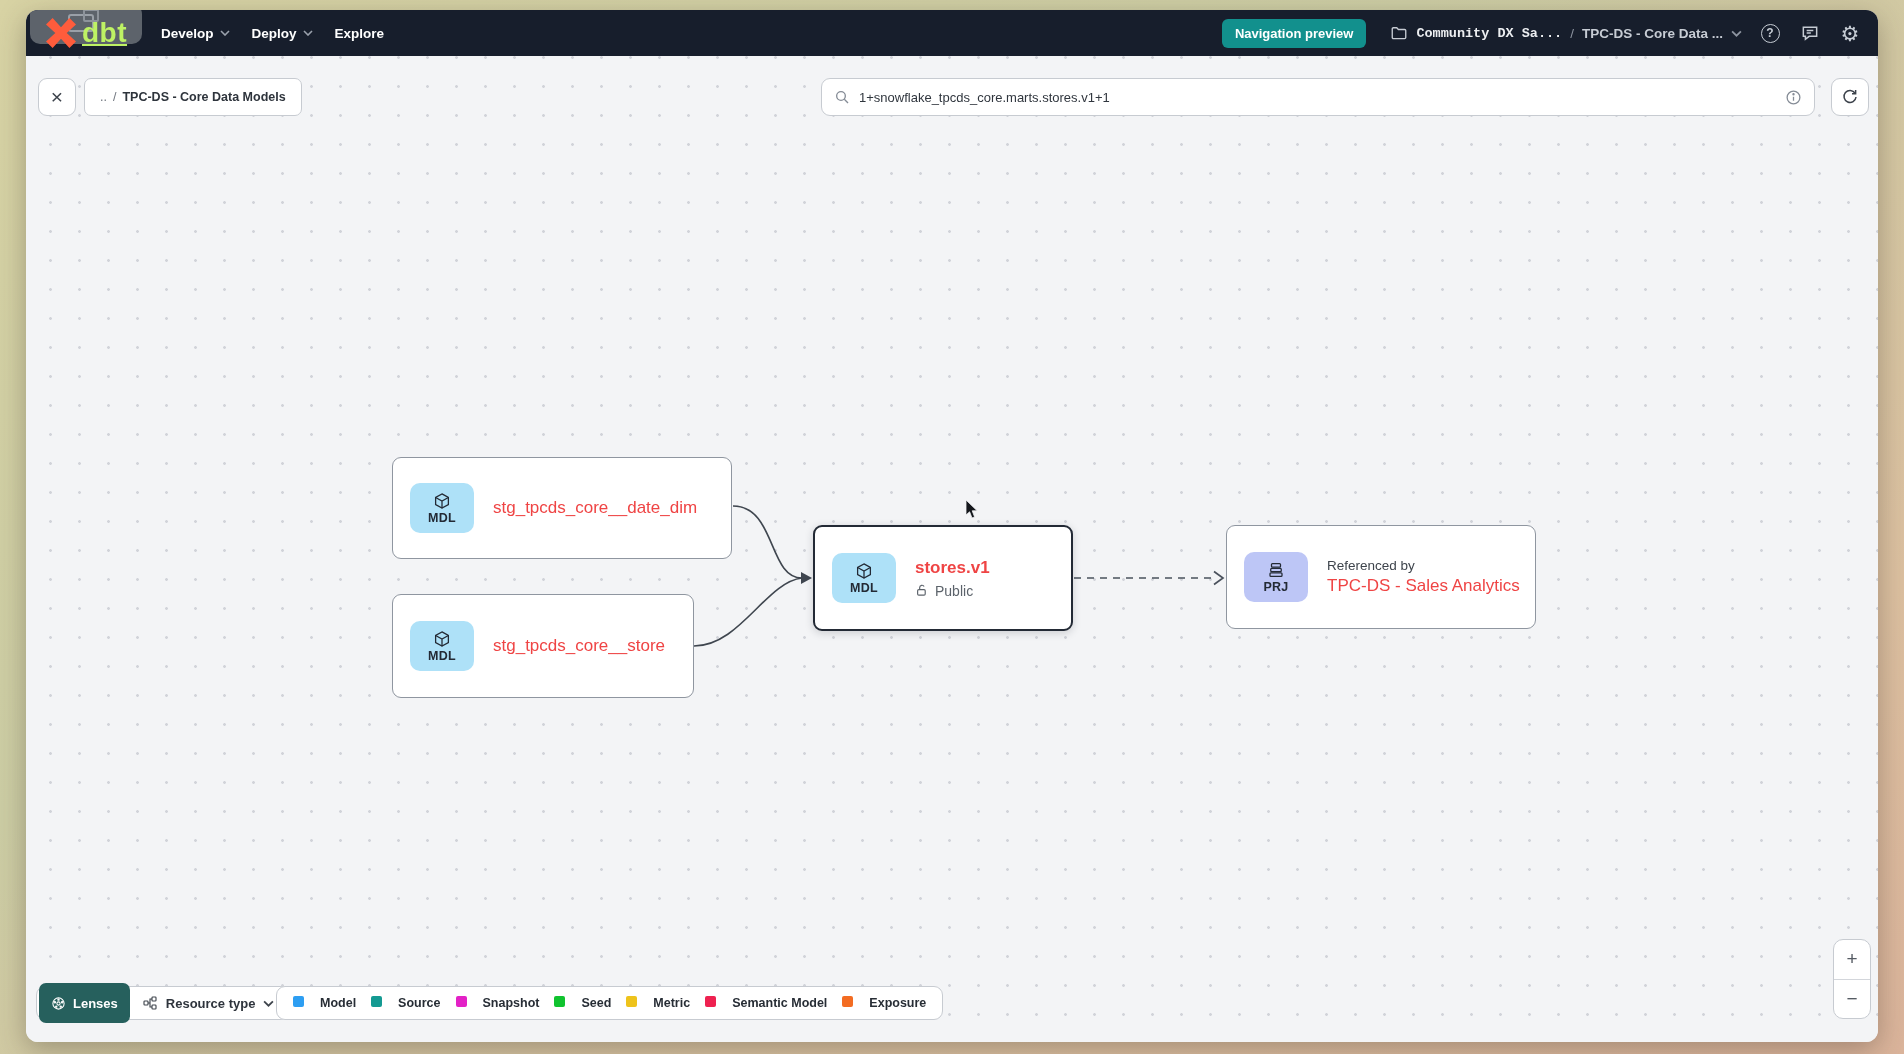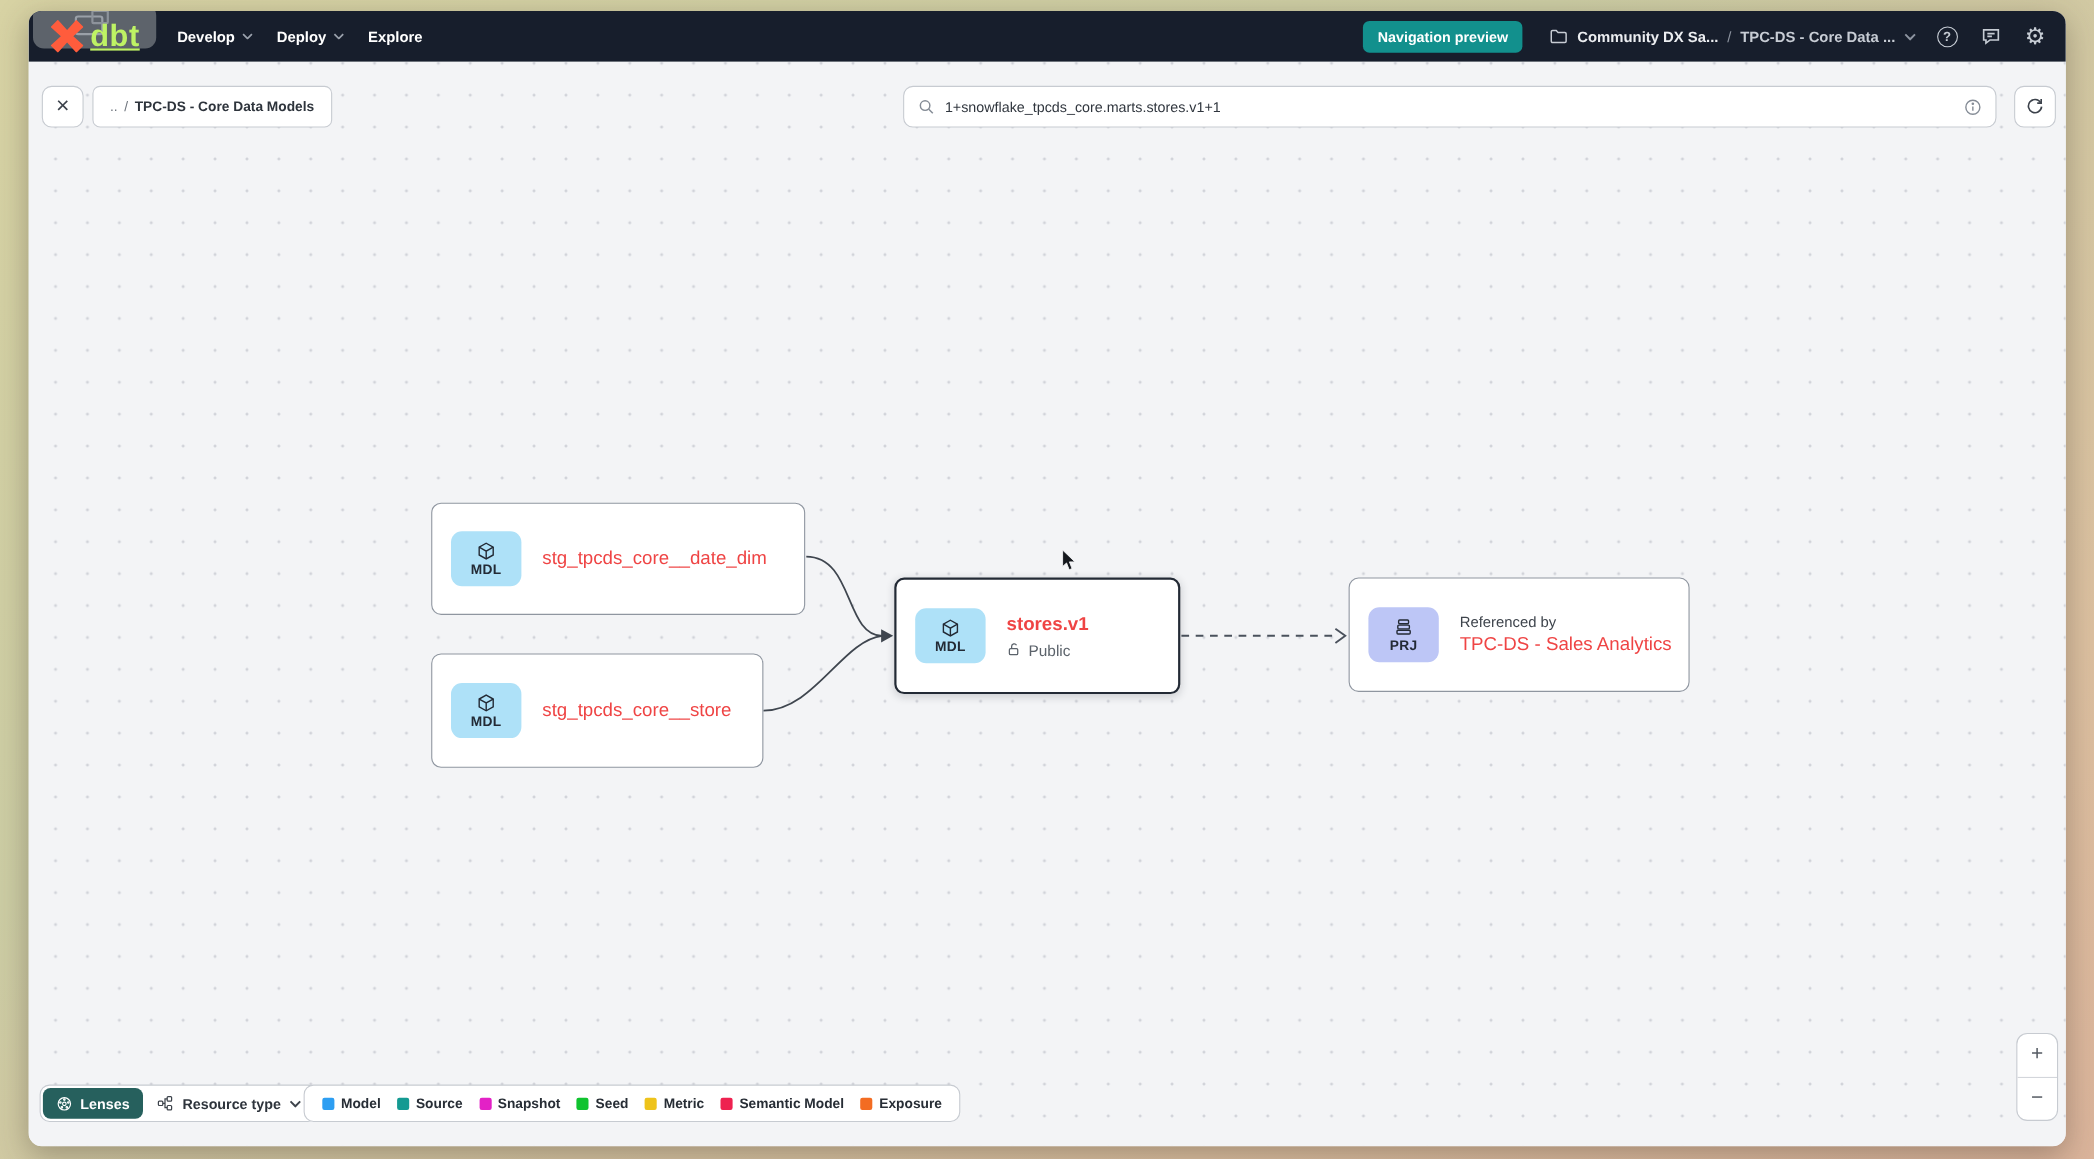--- a/index.html
+++ b/index.html
@@ -26,21 +26,21 @@
     clip-path:polygon(22% 0,50% 31%,78% 0,100% 22%,69% 50%,100% 78%,78% 100%,50% 69%,22% 100%,0 78%,31% 50%,0 22%); }
   .logo-text { color:#bef264; font-size:28px; font-weight:700; letter-spacing:.5px;text-decoration:underline; }
   .nav-items { display:flex; align-items:center; gap:22px; z-index:2; }
   .nav-item { display:flex; align-items:center; gap:6px; color:#ffffff; font-size:13.5px;
     font-weight:600; cursor:pointer; }
   .nav-item svg { stroke:#9aa1ac; }
   .nav-right { margin-left:auto; display:flex; align-items:center; gap:16px; z-index:2;text-align:center; }
   .preview-badge { color:#fff; font-size:13px; font-weight:600; padding:7px 13px;
     border-radius:6px; margin-right:8px; }
   .nav-breadcrumb { display:flex; align-items:center; gap:8px; font-size:13.5px; }
-  .nav-breadcrumb .proj { color:#eceef1; font-weight:700; }
+  .nav-breadcrumb .proj { color:#eceef1; font-weight:700;font-family:Liberation Mono, monospace; }
   .nav-breadcrumb .sep { color:#8d94a0; }
   .nav-breadcrumb .page { color:#c7ccd4; font-weight:600; }
   .icon-btn { display:flex; align-items:center; justify-content:center; width:24px; height:24px;
     color:#c6ccd4; cursor:pointer; }
   .help-circle { width:19px; height:19px; border:1.8px solid #c6ccd4; border-radius:50%;
     display:flex; align-items:center; justify-content:center; font-size:12px; font-weight:700; color:#c6ccd4; }
   .gear-glyph { font-size:21px; line-height:1; color:#c6ccd4; }
 
   
   .canvas { position:relative; width:100%; height:986px; background:#f3f4f6;
@@ -82,30 +82,30 @@
   .node-sub { display:flex; align-items:center; gap:6px; margin-top:5px; color:#5c636b;
     font-size:14px; }
   .node-sub svg { stroke:#5c636b; }
 
   
   .cursor { position:absolute; left:939px; top:444px; }
 
   
   .lenses-group { position:absolute; left:10px; top:930px; height:34px; background:#fff;
     border:1px solid #c7cbd1; border-radius:9px; display:flex; align-items:center; padding:2px; }
-  .lenses-seg { height:28px; border-radius:7px; display:flex; align-items:center; gap:7px;
+  .lenses-seg { height:40px; border-radius:7px; display:flex; align-items:center; gap:7px;
     padding:0 12px; color:#fff; font-size:13px; font-weight:600; cursor:pointer; }
   .lenses-seg svg { stroke:#fff; }
   .restype-seg { height:28px; display:flex; align-items:center; gap:8px; padding:0 12px;
     color:#2e343c; font-size:13px; font-weight:600; cursor:pointer; }
   .restype-seg svg.net { stroke:#3e444c; }
   .legend { position:absolute; left:250px; top:930px; height:34px; background:#fff;
     border:1px solid #c7cbd1; border-radius:9px; display:flex; align-items:center;
     gap:15px; padding:0 16px; }
-  .legend-item { display:flex; align-items:center; gap:6px; }
+  .legend-item { display:flex; align-items:flex-start; gap:16px; }
   .legend-swatch { width:11px; height:11px; border-radius:2px; }
   .legend-label { font-size:12.5px; font-weight:600; color:#272d35; }
   .zoom-ctl { position:absolute; left:1807px; top:883px; width:38px; height:80px;
     background:#fff; border:1px solid #c7cbd1; border-radius:10px; display:flex;
     flex-direction:column; overflow:hidden; }
   .zoom-btn { flex:1; display:flex; align-items:center; justify-content:center;
     font-size:19px; color:#555b63; cursor:pointer; }
   .zoom-btn:first-child { border-bottom:1px solid #d3d6db; }
 </style>
 </head>

